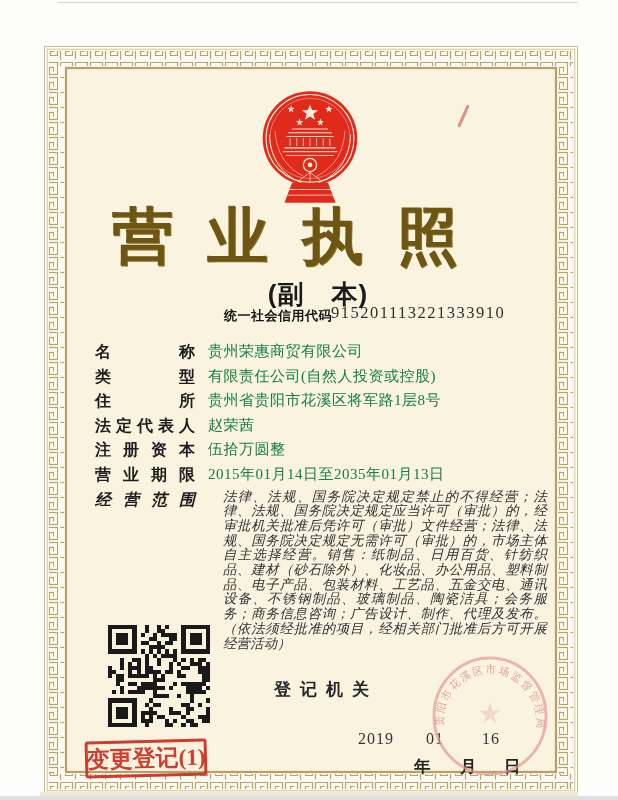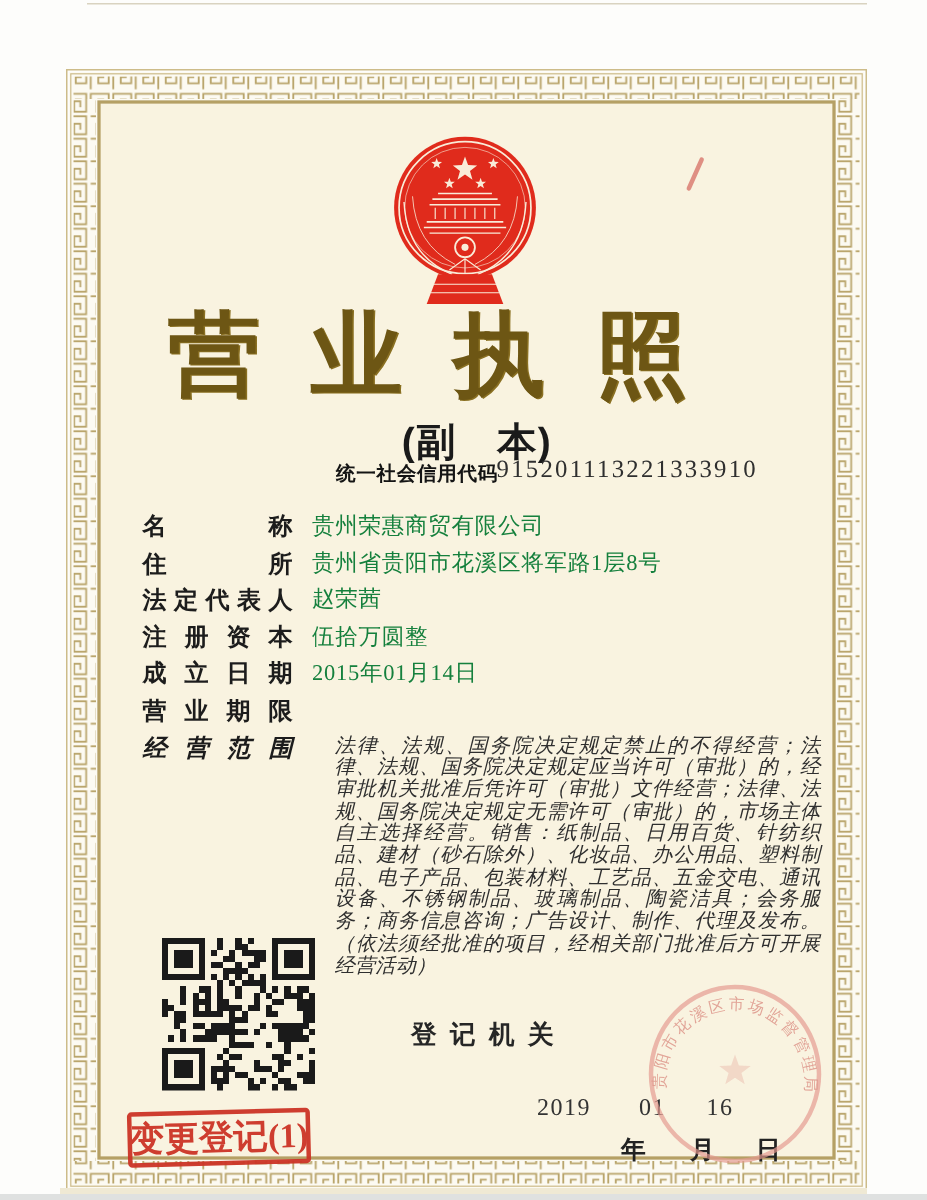--- a/index.html
+++ b/index.html
@@ -65,21 +65,21 @@
     line-height:14.7px; letter-spacing:0.2px; text-align:justify; white-space:normal;
   }
 
   
   #qr { position:absolute; left:108px; top:625px; }
   .reg-authority {
     position:absolute; left:274px; top:678px;
     font-size:17px; font-weight:bold; color:#262626; letter-spacing:9px;
   }
   .date-num { position:absolute; top:730px; font-size:16px; color:#333333; letter-spacing:1px; }
-  .date-y { left:358px; } .date-m { left:426px; } .date-d { left:471px; }
+  .date-y { left:358px; } .date-m { left:426px; } .date-d { left:482px; }
   .date-unit { position:absolute; top:756px; font-size:16.5px; font-weight:bold; color:#222222; }
   .unit-y { left:414px; } .unit-m { left:460px; } .unit-d { left:504px; }
 
   
   .change-stamp {
     position:absolute; left:85px; top:740px; width:122px; height:37px;
     border:3px solid #cc3426; border-radius:3px;
     display:flex; align-items:center; justify-content:center;
     transform:rotate(-1.5deg); opacity:0.95;
     font-family:"Liberation Serif","DejaVu Serif",serif;
@@ -166,37 +166,38 @@
 
   <div class="credit-label">统一社会信用代码</div>
   <div class="credit-code serif">915201113221333910</div>
 
   <div class="fields">
     <div class="field-row">
       <span class="field-label">名称</span>
       <span class="field-value serif">贵州荣惠商贸有限公司</span>
     </div>
     <div class="field-row">
+      <span class="field-label">类型</span>
+      <span class="field-value serif">有限责任公司(自然人投资或控股)</span>
+    </div>
+    <div class="field-row">
       <span class="field-label">住所</span>
       <span class="field-value serif">贵州省贵阳市花溪区将军路1层8号</span>
     </div>
     <div class="field-row">
       <span class="field-label">法定代表人</span>
       <span class="field-value serif">赵荣茜</span>
     </div>
     <div class="field-row">
       <span class="field-label">注册资本</span>
       <span class="field-value serif">伍拾万圆整</span>
     </div>
     <div class="field-row">
-      <span class="field-label">成立日期</span>
-      <span class="field-value serif">2015年01月14日</span>
-    </div>
-    <div class="field-row">
       <span class="field-label">营业期限</span>
+      <span class="field-value serif">2015年01月14日至2035年01月13日</span>
     </div>
     <div class="field-row last">
       <span class="field-label">经营范围</span>
       <span class="field-paragraph serif">法律、法规、国务院决定规定禁止的不得经营；法律、法规、国务院决定规定应当许可（审批）的，经审批机关批准后凭许可（审批）文件经营；法律、法规、国务院决定规定无需许可（审批）的，市场主体自主选择经营。销售：纸制品、日用百货、针纺织品、建材（砂石除外）、化妆品、办公用品、塑料制品、电子产品、包装材料、工艺品、五金交电、通讯设备、不锈钢制品、玻璃制品、陶瓷洁具；会务服务；商务信息咨询；广告设计、制作、代理及发布。（依法须经批准的项目，经相关部门批准后方可开展经营活动）</span>
     </div>
   </div>
 
   <svg id="qr" width="102" height="102" viewBox="0 0 25 25" shape-rendering="crispEdges">
       <rect x="0" y="0" width="1" height="1" fill="#1a1a1a"></rect>
       <rect x="1" y="0" width="1" height="1" fill="#1a1a1a"></rect>

